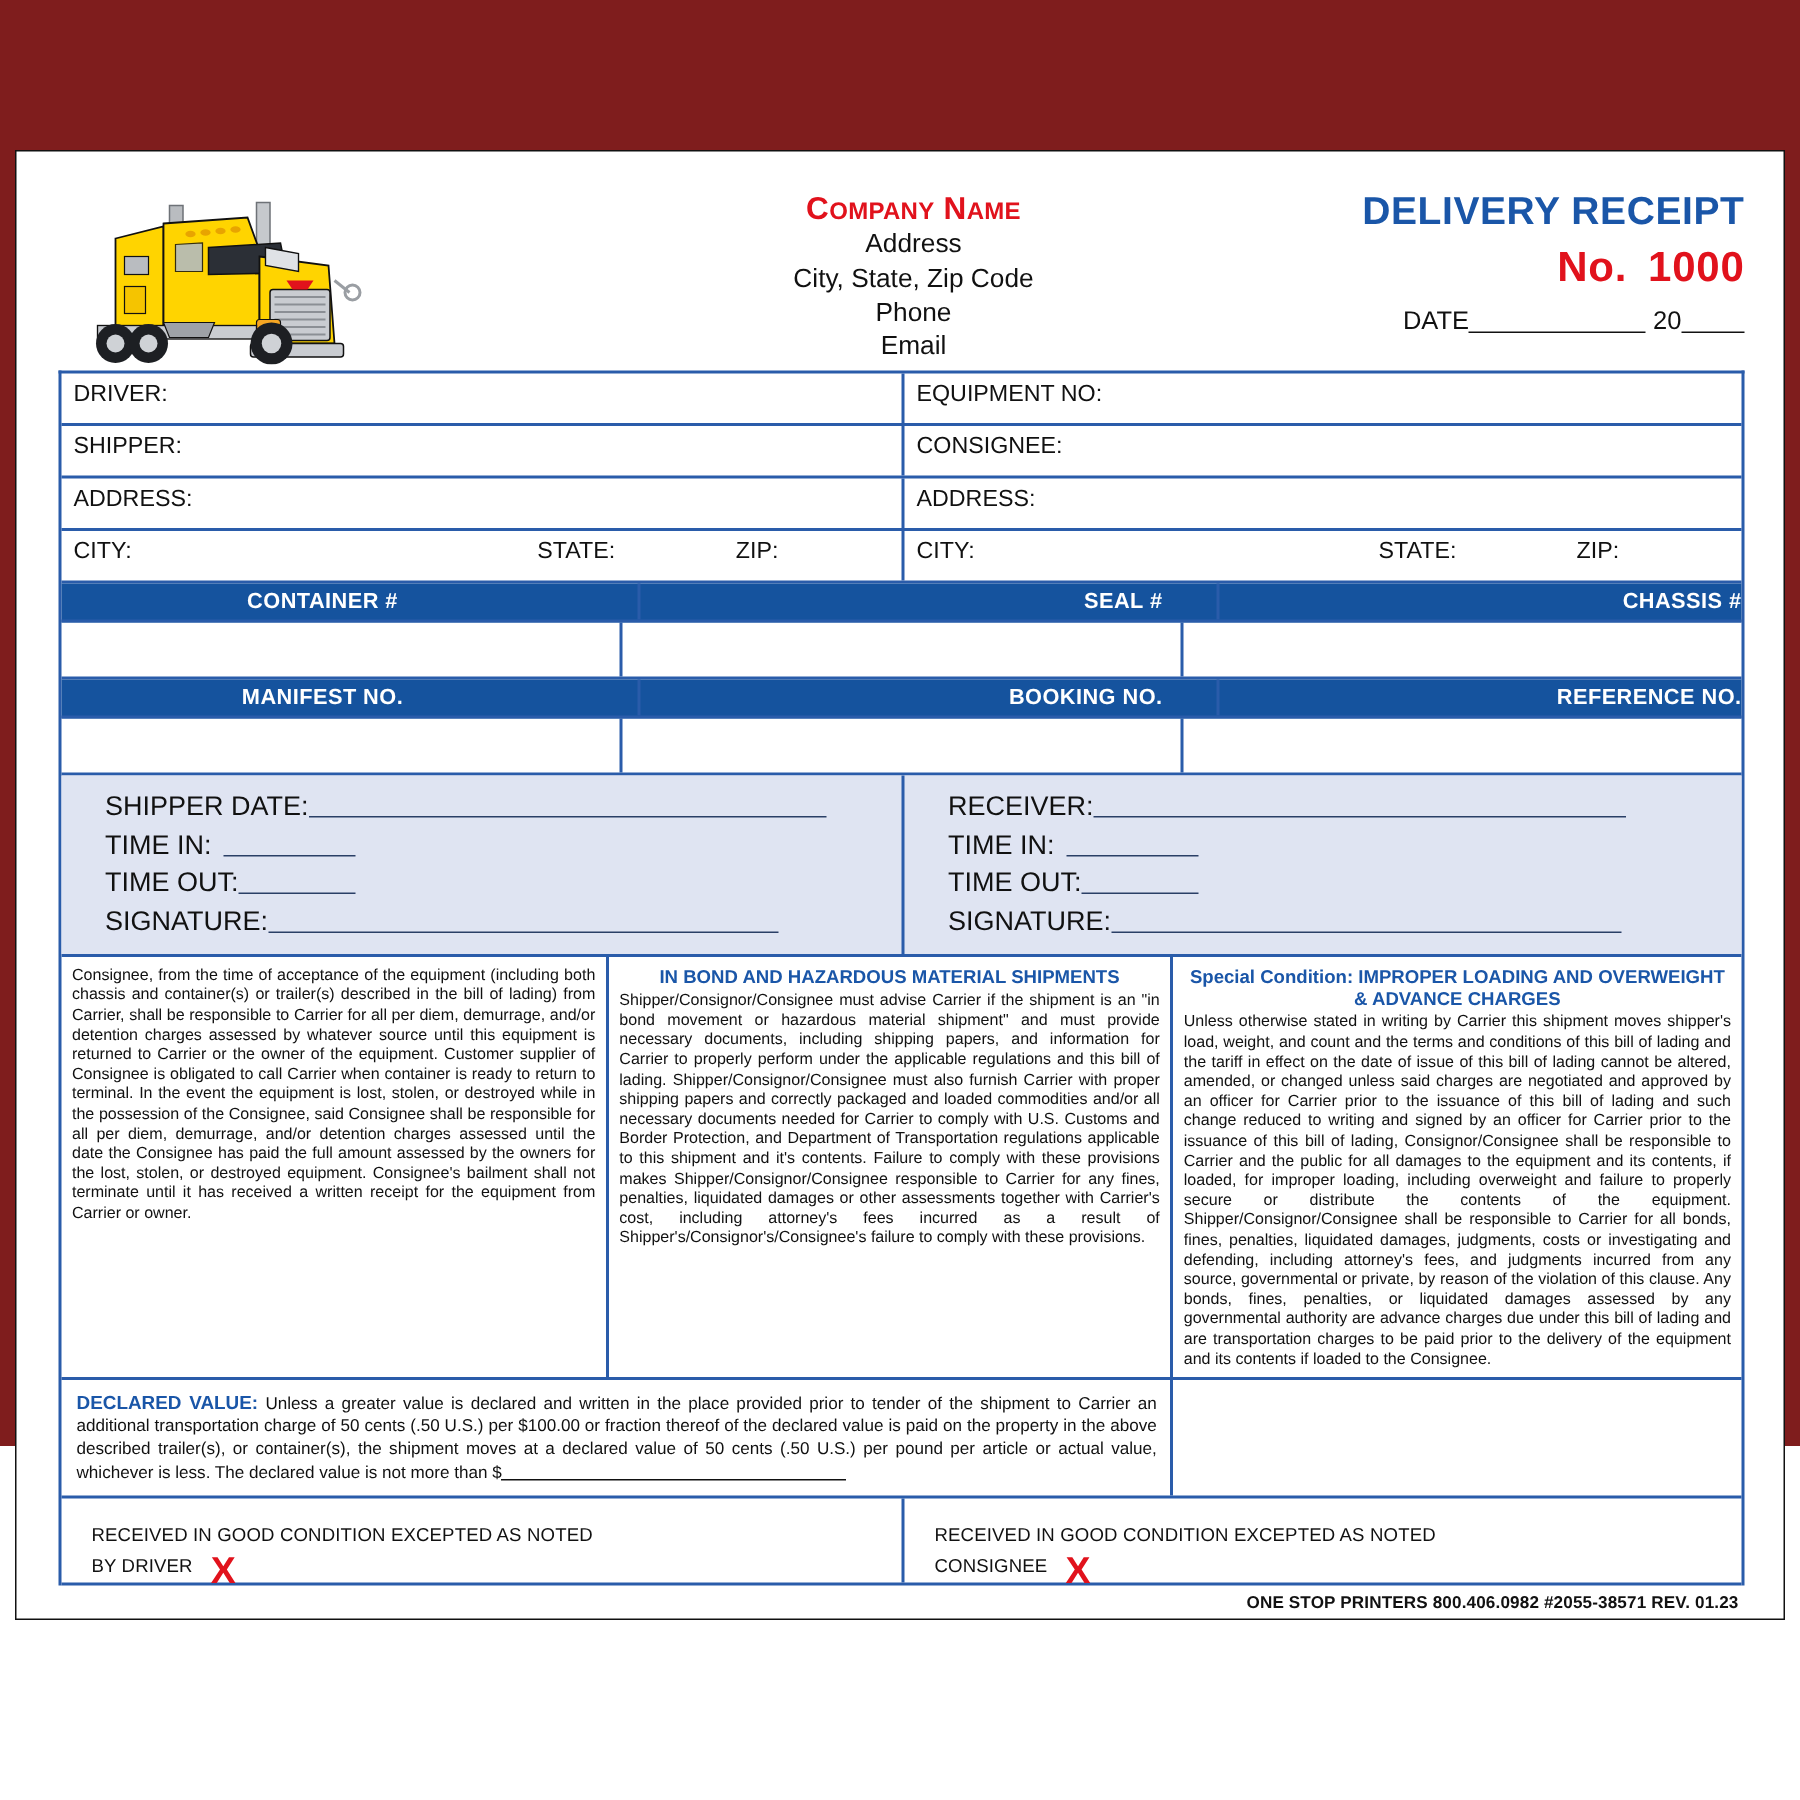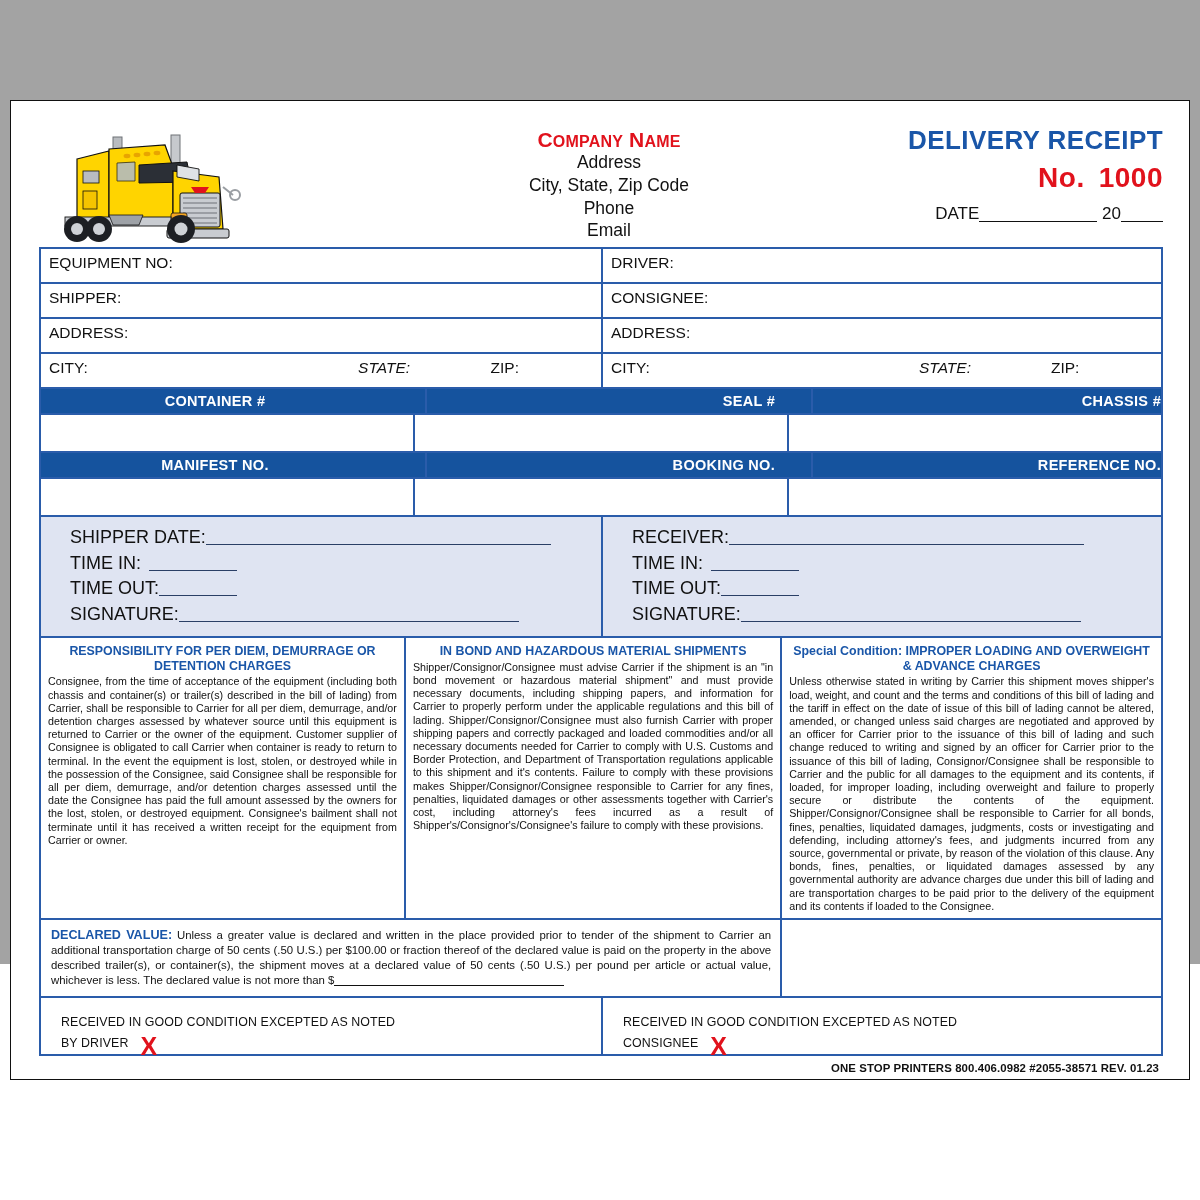--- a/index.html
+++ b/index.html
@@ -1,18 +1,18 @@
 <!DOCTYPE html>
 <html><head>
 <meta charset="utf-8">
 <style>
   html,body{margin:0;padding:0;background:#ffffff;}
   body{width:1200px;height:1200px;font-family:"Liberation Sans",sans-serif;-webkit-font-smoothing:antialiased;}
 
-  .page{position:relative;width:1200px;height:964px;background:#a3a3a3;}
+  .page{position:relative;width:1200px;height:964px;background:#7f1d1d;}
   
   .sheet{position:absolute;left:10px;top:100px;width:1180px;height:980px;border:1px solid #111;box-sizing:border-box;background:#fff;}
 
   
   .form{position:absolute;left:28px;top:18px;width:1124px;height:944px;box-sizing:border-box;}
 
   
   .header{position:relative;height:128px;}
   .truck{position:absolute;left:8px;top:6px;width:236px;height:118px;}
   .company{position:absolute;left:290px;top:10px;width:560px;text-align:center;}
@@ -27,21 +27,21 @@
   .ul{display:inline-block;border-bottom:1.4px solid #111;height:15px;vertical-align:-3px;}
 
   
   .tbl{border:2px solid #2a5caa;border-bottom:none;}
   .row{display:flex;border-bottom:2px solid #2a5caa;}
   .cell{position:relative;box-sizing:border-box;padding:5px 0 0 8px;font-size:15.5px;color:#111;height:33px;}
   .half{width:50%;}
   .half + .half{border-left:2px solid #2a5caa;}
   .cityrow .cell{display:flex;}
   .cityrow .c1{width:56%;}
-  .cityrow .c2{width:24%;font-style:italic;}
+  .cityrow .c2{width:24%;}
   .cityrow .c3{width:20%;}
 
   
   .band{display:flex;background:#15539e;border-bottom:2px solid #2a5caa;gap:36px;}
   .band div{flex:1;text-align:center;color:#fff;font-weight:bold;font-size:14.5px;letter-spacing:.3px;padding:4px 0 4px;}
   .band div + div{border-left:2px solid #2a5caa;text-align:right;}
   .blankrow{display:flex;border-bottom:2px solid #2a5caa;height:36px;}
   .blankrow div{flex:1;}
   .blankrow div + div{border-left:2px solid #2a5caa;}
 
@@ -162,22 +162,22 @@
           <div class="dr-date">
             <span>DATE</span><span class="ul" style="width:118px;"></span>
             <span>20</span><span class="ul" style="width:42px;"></span>
           </div>
         </div>
       </div>
 
       <div class="tbl">
 
         <div class="row">
+          <div class="cell half">DRIVER:</div>
           <div class="cell half">EQUIPMENT NO:</div>
-          <div class="cell half">DRIVER:</div>
         </div>
 
         <div class="row">
           <div class="cell half">SHIPPER:</div>
           <div class="cell half">CONSIGNEE:</div>
         </div>
 
         <div class="row">
           <div class="cell half">ADDRESS:</div>
           <div class="cell half">ADDRESS:</div>
@@ -228,21 +228,20 @@
           <div class="srcol">
             <div class="srline"><span>RECEIVER:</span><span class="fill" style="width:355px;"></span></div>
             <div class="srline"><span>TIME IN:</span><span class="fill" style="width:88px;margin-left:8px;"></span></div>
             <div class="srline"><span>TIME OUT:</span><span class="fill" style="width:78px;"></span></div>
             <div class="srline"><span>SIGNATURE:</span><span class="fill" style="width:340px;"></span></div>
           </div>
         </div>
 
         <div class="legal">
           <div class="lcol lc1">
-            <div class="lhead">RESPONSIBILITY FOR PER DIEM, DEMURRAGE OR DETENTION CHARGES</div>
             <div class="lbody">Consignee, from the time of acceptance of the equipment (including both chassis and container(s) or trailer(s) described in the bill of lading) from Carrier, shall be responsible to Carrier for all per diem, demurrage, and/or detention charges assessed by whatever source until this equipment is returned to Carrier or the owner of the equipment. Customer supplier of Consignee is obligated to call Carrier when container is ready to return to terminal. In the event the equipment is lost, stolen, or destroyed while in the possession of the Consignee, said Consignee shall be responsible for all per diem, demurrage, and/or detention charges assessed until the date the Consignee has paid the full amount assessed by the owners for the lost, stolen, or destroyed equipment. Consignee's bailment shall not terminate until it has received a written receipt for the equipment from Carrier or owner.</div>
           </div>
           <div class="lcol lc2">
             <div class="lhead">IN BOND AND HAZARDOUS MATERIAL SHIPMENTS</div>
             <div class="lbody">Shipper/Consignor/Consignee must advise Carrier if the shipment is an "in bond movement or hazardous material shipment" and must provide necessary documents, including shipping papers, and information for Carrier to properly perform under the applicable regulations and this bill of lading. Shipper/Consignor/Consignee must also furnish Carrier with proper shipping papers and correctly packaged and loaded commodities and/or all necessary documents needed for Carrier to comply with U.S. Customs and Border Protection, and Department of Transportation regulations applicable to this shipment and it's contents. Failure to comply with these provisions makes Shipper/Consignor/Consignee responsible to Carrier for any fines, penalties, liquidated damages or other assessments together with Carrier's cost, including attorney's fees incurred as a result of Shipper's/Consignor's/Consignee's failure to comply with these provisions.</div>
           </div>
           <div class="lcol lc3">
             <div class="lhead">Special Condition: IMPROPER LOADING AND OVERWEIGHT &amp; ADVANCE CHARGES</div>
             <div class="lbody">Unless otherwise stated in writing by Carrier this shipment moves shipper's load, weight, and count and the terms and conditions of this bill of lading and the tariff in effect on the date of issue of this bill of lading cannot be altered, amended, or changed unless said charges are negotiated and approved by an officer for Carrier prior to the issuance of this bill of lading and such change reduced to writing and signed by an officer for Carrier prior to the issuance of this bill of lading, Consignor/Consignee shall be responsible to Carrier and the public for all damages to the equipment and its contents, if loaded, for improper loading, including overweight and failure to properly secure or distribute the contents of the equipment. Shipper/Consignor/Consignee shall be responsible to Carrier for all bonds, fines, penalties, liquidated damages, judgments, costs or investigating and defending, including attorney's fees, and judgments incurred from any source, governmental or private, by reason of the violation of this clause. Any bonds, fines, penalties, or liquidated damages assessed by any governmental authority are advance charges due under this bill of lading and are transportation charges to be paid prior to the delivery of the equipment and its contents if loaded to the Consignee.</div>
           </div>

